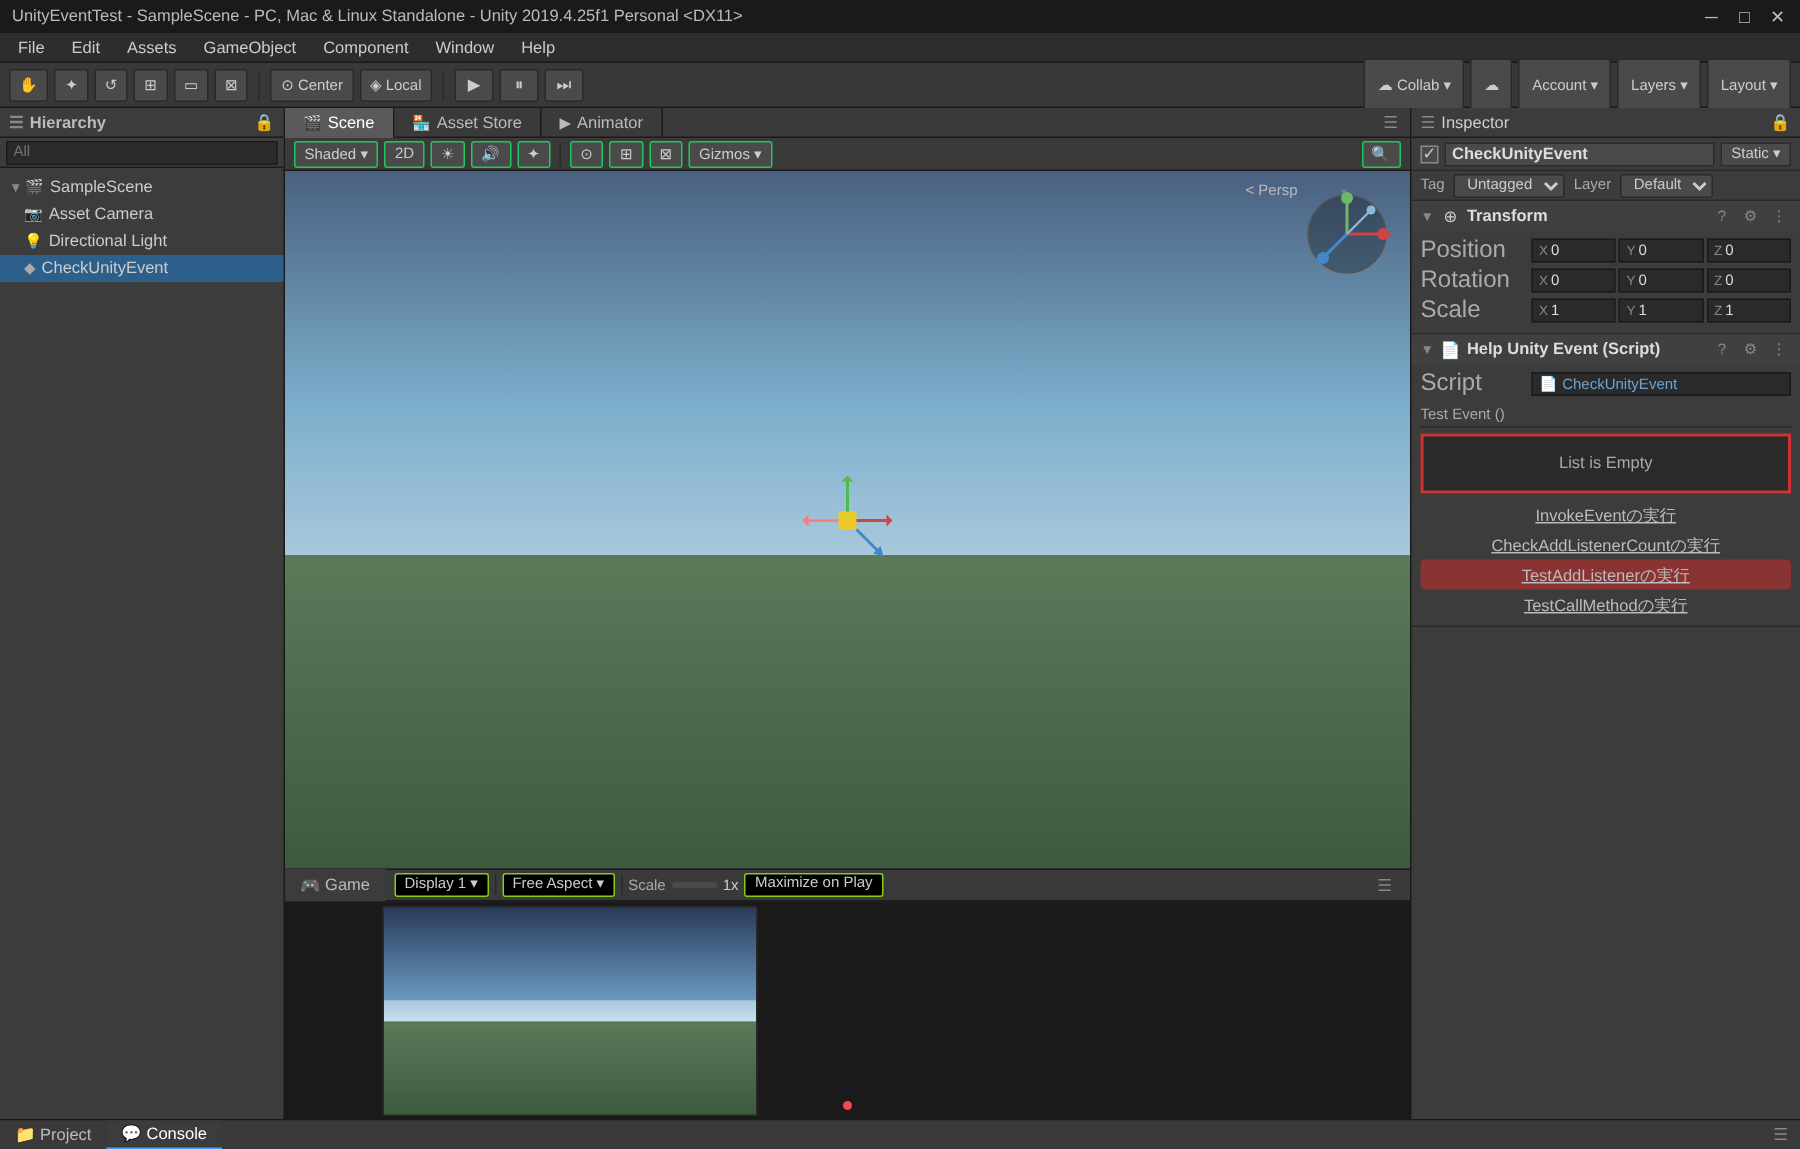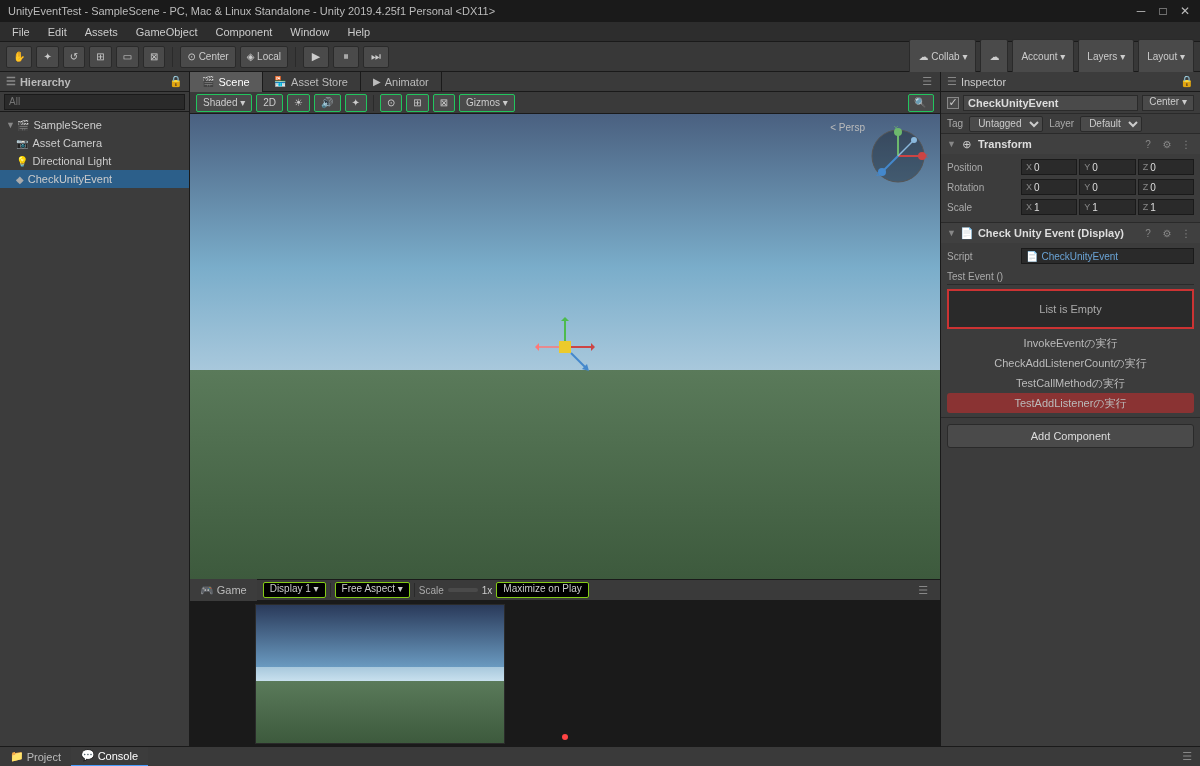--- a/index.html
+++ b/index.html
@@ -62,30 +62,30 @@
     .insp-select { height: 16px; padding: 0 4px; background: #4a4a4a; border: 1px solid #2a2a2a; color: #ccc; font-size: 10px; border-radius: 2px; }
     .component-block { border-bottom: 1px solid #2a2a2a; }
     .component-header { height: 20px; display: flex; align-items: center; padding: 0 6px; gap: 4px; background: #404040; cursor: pointer; }
     .comp-arrow { color: #888; font-size: 9px; }
     .comp-icon { width: 14px; height: 14px; display: flex; align-items: center; justify-content: center; }
     .comp-name { flex: 1; font-size: 11px; font-weight: bold; color: #ddd; }
     .comp-actions { display: flex; gap: 3px; }
     .comp-action-btn { width: 16px; height: 14px; display: flex; align-items: center; justify-content: center; color: #888; cursor: pointer; font-size: 10px; }
     .comp-body { padding: 4px 6px; }
     .prop-row { height: 18px; display: flex; align-items: center; gap: 4px; margin-bottom: 2px; }
-    .prop-label { width: 70px; font-size: 10px; color: #aaa; flex-shrink: 0; }
+    .prop-label { width: 70px; font-size: 16px; color: #aaa; flex-shrink: 0; }
     .prop-fields { flex: 1; display: flex; gap: 2px; }
     .prop-field { flex: 1; height: 16px; background: #2a2a2a; border: 1px solid #1a1a1a; display: flex; align-items: center; padding: 0 4px; font-size: 10px; color: #ddd; }
     .prop-field-label { font-size: 9px; color: #888; margin-right: 2px; }
     .script-row { height: 18px; display: flex; align-items: center; gap: 4px; margin-bottom: 4px; }
     .script-field { flex: 1; height: 16px; background: #2a2a2a; border: 1px solid #1a1a1a; display: flex; align-items: center; padding: 0 4px; font-size: 10px; color: #6aa3d5; }
     .test-event-label { font-size: 10px; color: #aaa; padding: 2px 0; border-bottom: 1px solid #2a2a2a; margin-bottom: 4px; }
     .list-empty-box { min-height: 40px; border: 2px solid #cc3333; background: #2a2a2a; display: flex; align-items: center; justify-content: center; margin-bottom: 4px; font-size: 11px; color: #aaa; }
     .action-btn-row { height: 20px; display: flex; align-items: center; padding: 0 6px; cursor: pointer; }
-    .action-btn-text { font-size: 11px; color: #bbb; flex: 1; text-align: center; }
+    .action-btn-text { font-size: 11px; color: #bbb; flex: 1; text-align: center; text-decoration: underline; }
     .action-btn-highlighted { background: #8a3333; border-radius: 3px; }
     .add-component-btn { height: 24px; margin: 6px; background: #4a4a4a; border: 1px solid #2a2a2a; display: flex; align-items: center; justify-content: center; cursor: pointer; border-radius: 3px; }
     .add-component-text { font-size: 11px; color: #ddd; }
 
     
     #bottom { height: 180px; background: #3c3c3c; border-top: 1px solid #1a1a1a; display: flex; flex-direction: column; }
     #bottom-tabs { height: 20px; background: #3a3a3a; display: flex; align-items: center; border-bottom: 1px solid #1a1a1a; }
     .bottom-tab { height: 20px; padding: 0 10px; display: flex; align-items: center; font-size: 11px; cursor: pointer; color: #bbb; }
     .bottom-tab.active { background: #3c3c3c; color: #fff; border-bottom: 2px solid #4a9eff; }
 
@@ -314,21 +314,21 @@
   <div id="inspector">
     <div class="insp-panel-header">
       <span style="margin-right:4px;color:#888;">☰</span>
       <span>Inspector</span>
       <span style="margin-left:auto;" class="lock-icon">🔒</span>
     </div>
 
     <div class="insp-object-row">
       <div class="insp-checkbox">✓</div>
       <input type="text" value="CheckUnityEvent" style="flex: 1 1 0%; height: 16px; background: rgb(74, 74, 74); border: 1px solid rgb(42, 42, 42); color: rgb(221, 221, 221); font-size: 11px; padding: 0px 4px; font-weight: bold;">
-      <div class="insp-static-btn">Center ▾</div>
+      <div class="insp-static-btn">Static ▾</div>
     </div>
 
     <div class="insp-tag-row">
       <span class="insp-label">Tag</span>
       <select class="insp-select">
         <option>Untagged</option>
       </select>
       <span class="insp-label">Layer</span>
       <select class="insp-select">
         <option>Default</option>
@@ -398,21 +398,21 @@
               </div>
           </div>
         </div>
       </div>
     </div>
 
     <div class="component-block">
       <div class="component-header">
         <span class="comp-arrow">▼</span>
         <span class="comp-icon">📄</span>
-        <span class="comp-name">Check Unity Event (Display)</span>
+        <span class="comp-name">Help Unity Event (Script)</span>
         <div class="comp-actions">
           <span class="comp-action-btn">?</span>
           <span class="comp-action-btn">⚙</span>
           <span class="comp-action-btn">⋮</span>
         </div>
       </div>
       <div class="comp-body">
         <div class="script-row">
           <span class="prop-label">Script</span>
           <div class="script-field">
@@ -427,32 +427,29 @@
         <div class="list-empty-box">
           <span>List is Empty</span>
         </div>
 
         <div class="action-btn-row">
           <span class="action-btn-text">InvokeEventの実行</span>
         </div>
         <div class="action-btn-row">
           <span class="action-btn-text">CheckAddListenerCountの実行</span>
         </div>
+        <div class="action-btn-row action-btn-highlighted">
+          <span class="action-btn-text">TestAddListenerの実行</span>
+        </div>
         <div class="action-btn-row">
           <span class="action-btn-text">TestCallMethodの実行</span>
         </div>
-        <div class="action-btn-row action-btn-highlighted">
-          <span class="action-btn-text">TestAddListenerの実行</span>
-        </div>
-      </div>
-    </div>
-
-    <div class="add-component-btn">
-      <span class="add-component-text">Add Component</span>
-    </div>
+      </div>
+    </div>
+
   </div>
 
 </div>
 
 <div id="bottom">
   <div id="bottom-tabs">
     <div class="bottom-tab">
       <span>📁</span>
       <span style="margin-left:3px;">Project</span>
     </div>

